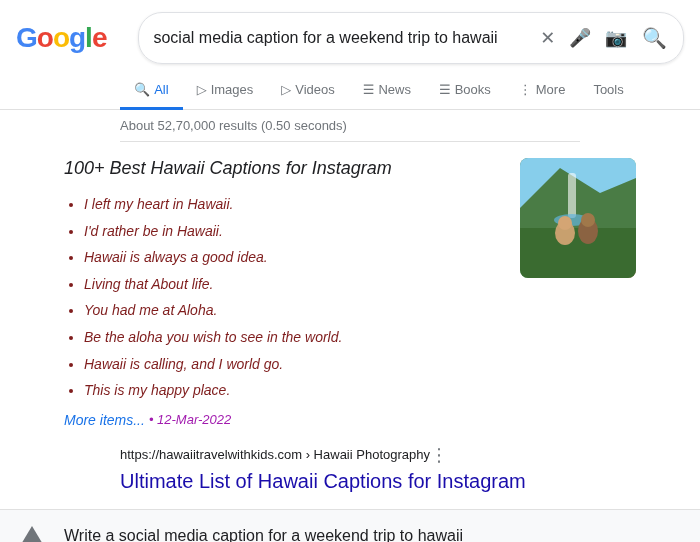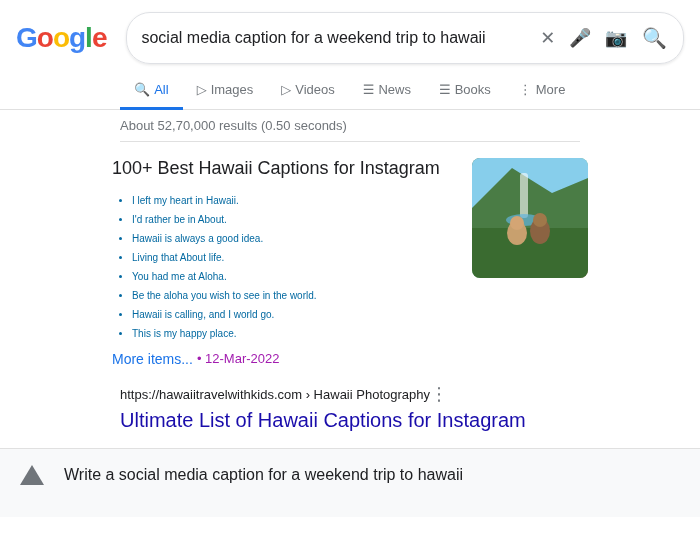--- a/index.html
+++ b/index.html
@@ -11,21 +11,21 @@
       font-size: 14px;
       color: #202124;
       overflow-x: hidden;
     }
 
     
     .header {
       display: flex;
       align-items: center;
       padding: 12px 16px 8px 16px;
-      gap: 20px;
+      gap: 32px;
     }
     .google-logo {
       font-size: 28px;
       font-weight: bold;
       letter-spacing: -1px;
       white-space: nowrap;
       flex-shrink: 0;
     }
     .logo-blue { color: #4285F4; }
     .logo-red { color: #EA4335; }
@@ -108,40 +108,41 @@
 
     
     .divider {
       border: none;
       border-top: 1px solid #e0e0e0;
       margin: 0 120px;
     }
 
     
     .featured-snippet {
-      margin: 16px 112px;
+      margin: 16px 64px;
       display: flex;
       gap: 16px;
       align-items: flex-start;
+      font-style: italic;
     }
     .snippet-content {
       flex: 1;
     }
     .snippet-title {
       font-size: 18px;
       font-weight: normal;
       color: #202124;
       margin-bottom: 12px;
     }
     .snippet-list {
       list-style: disc;
       padding-left: 20px;
       line-height: 1.9;
-      font-size: 10px;
-      color: #0369a1;
+      font-size: 14px;
+      color: #7f1d1d;
     }
     .snippet-list li {
       padding: 0;
     }
     .snippet-image {
       width: 116px;
       height: 120px;
       border-radius: 8px;
       background: linear-gradient(135deg, #4a7c59 0%, #6aab7a 40%, #8bc4a0 60%, #c8a882 80%, #a0785a 100%);
       flex-shrink: 0;
@@ -262,34 +263,37 @@
     <span>News</span>
   </div>
   <div class="tab">
     <span class="tab-icon">☰</span>
     <span>Books</span>
   </div>
   <div class="tab">
     <span class="tab-icon">⋮</span>
     <span>More</span>
   </div>
+  <div class="tab tools-tab">
+    <span>Tools</span>
+  </div>
 </div>
 
 <div class="results-info">
   <span>About 52,70,000 results (0.50 seconds)</span>
 </div>
 
 <hr class="divider">
 
 <div class="featured-snippet">
   <div class="snippet-content">
     <div class="snippet-title">100+ Best Hawaii Captions for Instagram</div>
     <ul class="snippet-list">
       <li>I left my heart in Hawaii.</li>
-      <li>I'd rather be in About.</li>
+      <li>I'd rather be in Hawaii.</li>
       <li>Hawaii is always a good idea.</li>
       <li>Living that About life.</li>
       <li>You had me at Aloha.</li>
       <li>Be the aloha you wish to see in the world.</li>
       <li>Hawaii is calling, and I world go.</li>
       <li>This is my happy place.</li>
     </ul>
     <div class="more-items">
       <span>More items...</span>
       <span class="date">• <span>12-Mar-2022</span></span>

